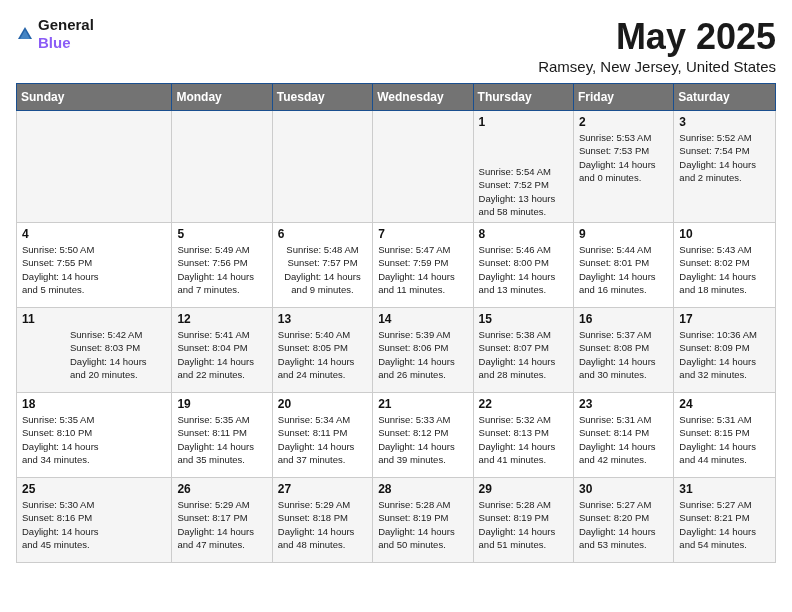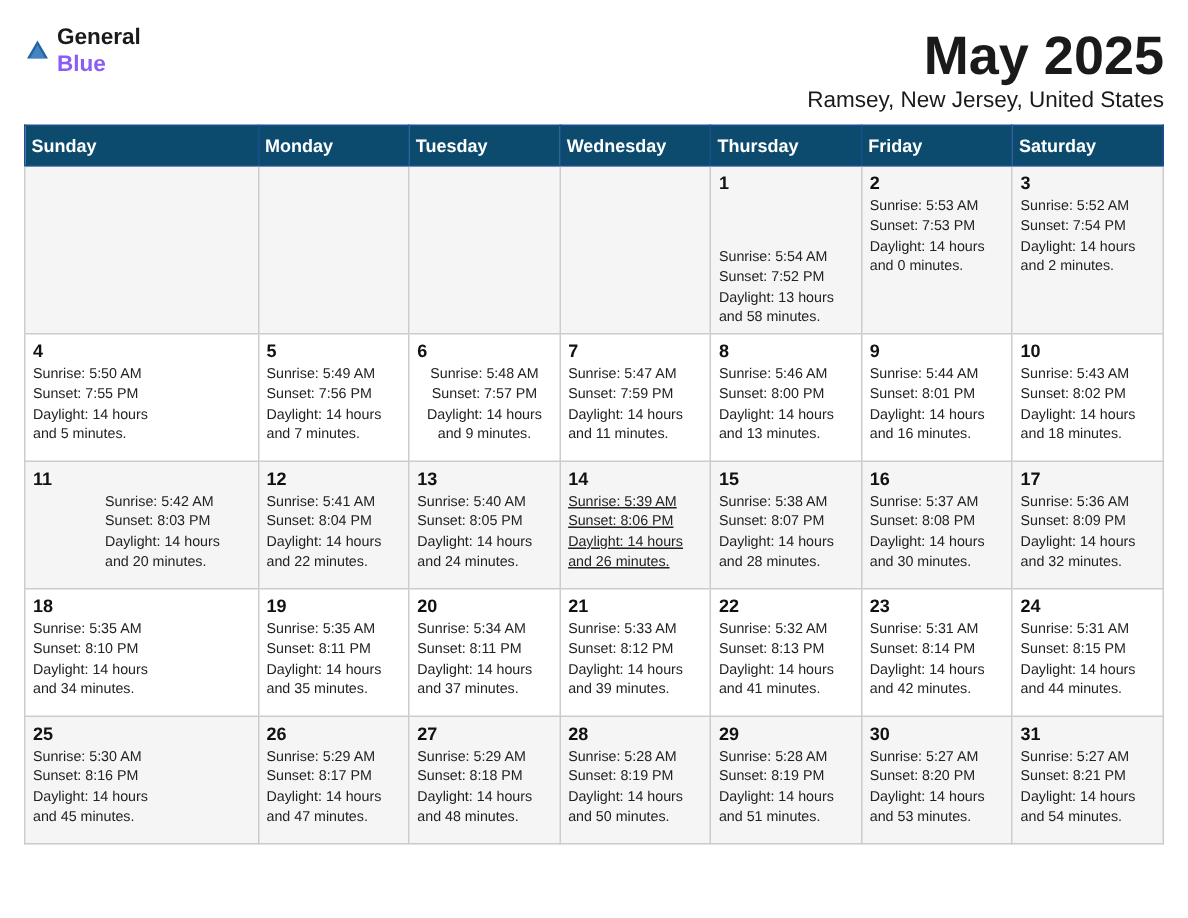--- a/index.html
+++ b/index.html
@@ -36,21 +36,21 @@
     .subtitle {
       font-size: 15px;
       color: #1a1a1a;
     }
     table {
       width: 100%;
       border-collapse: collapse;
       font-size: 11px;
     }
     thead tr th {
-      background: #0c4a6e;
+      background: #737373;
       color: #fff;
       padding: 6px 4px;
       text-align: left;
       font-size: 12px;
       font-weight: bold;
       border: 1px solid #1a4f8f;
     }
     tbody tr td {
       border: 1px solid #ccc;
       padding: 4px 5px;
@@ -208,42 +208,42 @@
         </td>
         <td>
           <div class="day-number">13</div>
           <div class="day-info" style="white-space: pre-line;">Sunrise: 5:40 AM
 Sunset: 8:05 PM
 Daylight: 14 hours
 and 24 minutes.</div>
         </td>
         <td>
           <div class="day-number">14</div>
-          <div class="day-info" style="white-space: pre-line; text-decoration: underline;">Sunrise: 5:39 AM
+          <div class="day-info" style="white-space: pre-line;">Sunrise: 5:39 AM
 Sunset: 8:06 PM
 Daylight: 14 hours
 and 26 minutes.</div>
         </td>
         <td>
           <div class="day-number">15</div>
           <div class="day-info" style="white-space: pre-line;">Sunrise: 5:38 AM
 Sunset: 8:07 PM
 Daylight: 14 hours
 and 28 minutes.</div>
         </td>
         <td>
           <div class="day-number">16</div>
           <div class="day-info" style="white-space: pre-line;">Sunrise: 5:37 AM
 Sunset: 8:08 PM
 Daylight: 14 hours
 and 30 minutes.</div>
         </td>
         <td>
           <div class="day-number">17</div>
-          <div class="day-info" style="white-space: pre-line;">Sunrise: 5:36 AM
+          <div class="day-info" style="white-space: pre-line;">Sunrise: 10:36 AM
 Sunset: 8:09 PM
 Daylight: 14 hours
 and 32 minutes.</div>
         </td>
       </tr>
       <tr>
         <td>
           <div class="day-number">18</div>
           <div class="day-info" style="white-space: pre-line;">Sunrise: 5:35 AM
 Sunset: 8:10 PM

